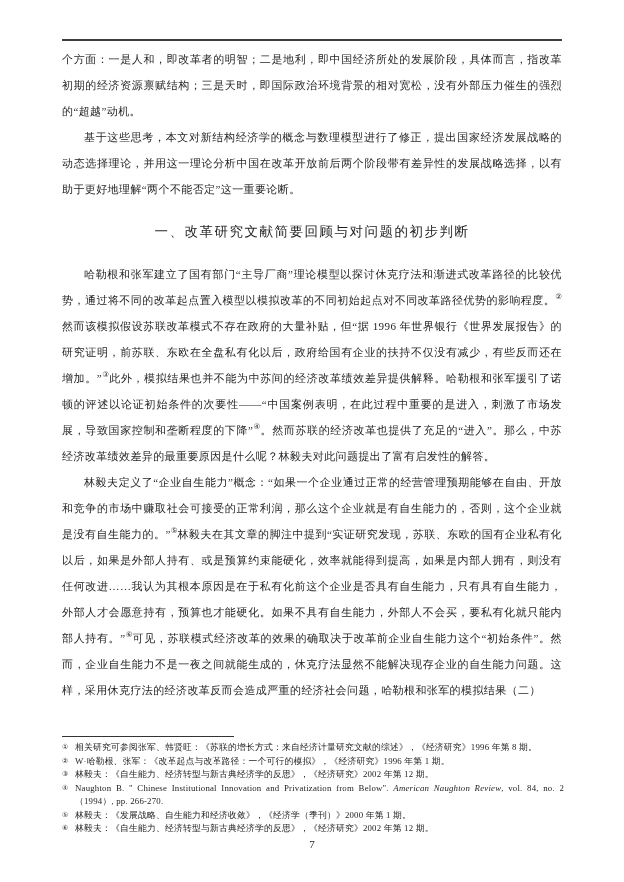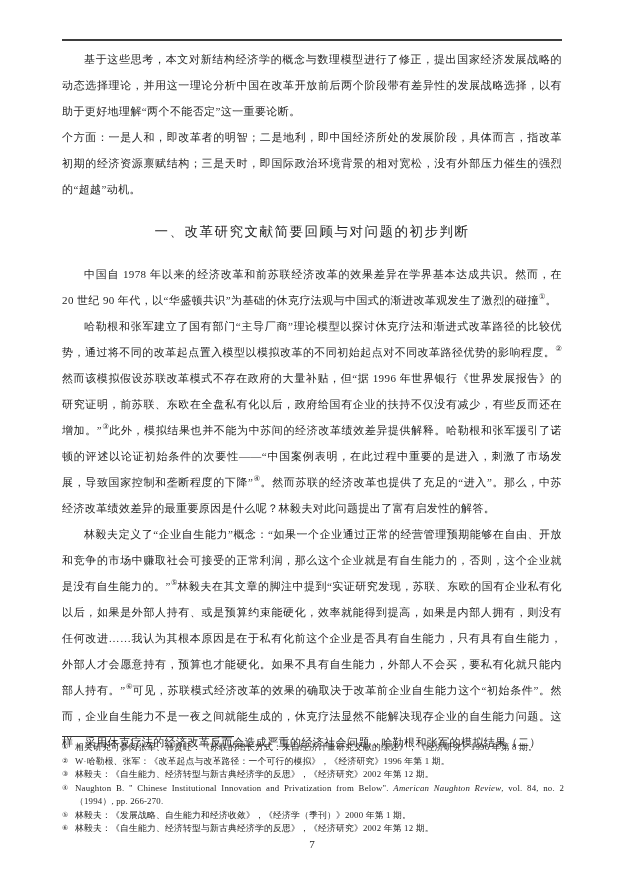--- a/index.html
+++ b/index.html
@@ -89,27 +89,26 @@
 </style>
 </head>
 <body>
 
 <div class="page">
 
   <div class="top-rule"></div>
 
   <div class="body-text">
 
+    <p class="para no-indent"><span>个方面：一是人和，即改革者的明智；二是地利，即中国经济所处的发展阶段，具体而言，指改革初期的经济资源禀赋结构；三是天时，即国际政治环境背景的相对宽松，没有外部压力催生的强烈的“超越”动机。</span></p>
+
     <p class="para"><span>基于这些思考，本文对新结构经济学的概念与数理模型进行了修正，提出国家经济发展战略的动态选择理论，并用这一理论分析中国在改革开放前后两个阶段带有差异性的发展战略选择，以有助于更好地理解“两个不能否定”这一重要论断。</span></p>
-
-    <p class="para no-indent"><span>个方面：一是人和，即改革者的明智；二是地利，即中国经济所处的发展阶段，具体而言，指改革初期的经济资源禀赋结构；三是天时，即国际政治环境背景的相对宽松，没有外部压力催生的强烈的“超越”动机。</span></p>
 
     <h2 class="heading">一、改革研究文献简要回顾与对问题的初步判断</h2>
 
-    <p class="para"><span>中国自 1978 年以来的经济改革和前苏联经济改革的效果差异在学界基本达成共识。然而，在 20 世纪 90 年代，以“华盛顿共识”为基础的休克疗法观与中国式的渐进改革观发生了激烈的碰撞</span><sup class="fn-ref">①</sup><span>。</span></p>
 
     <p class="para"><span>哈勒根和张军建立了国有部门“主导厂商”理论模型以探讨休克疗法和渐进式改革路径的比较优势，通过将不同的改革起点置入模型以模拟改革的不同初始起点对不同改革路径优势的影响程度。</span><sup class="fn-ref">②</sup><span>然而该模拟假设苏联改革模式不存在政府的大量补贴，但“据 1996 年世界银行《世界发展报告》的研究证明，前苏联、东欧在全盘私有化以后，政府给国有企业的扶持不仅没有减少，有些反而还在增加。”</span><sup class="fn-ref">③</sup><span>此外，模拟结果也并不能为中苏间的经济改革绩效差异提供解释。哈勒根和张军援引了诺顿的评述以论证初始条件的次要性——“中国案例表明，在此过程中重要的是进入，刺激了市场发展，导致国家控制和垄断程度的下降”</span><sup class="fn-ref">④</sup><span>。然而苏联的经济改革也提供了充足的“进入”。那么，中苏经济改革绩效差异的最重要原因是什么呢？林毅夫对此问题提出了富有启发性的解答。</span></p>
 
     <p class="para"><span>林毅夫定义了“企业自生能力”概念：“如果一个企业通过正常的经营管理预期能够在自由、开放和竞争的市场中赚取社会可接受的正常利润，那么这个企业就是有自生能力的，否则，这个企业就是没有自生能力的。”</span><sup class="fn-ref">⑤</sup><span>林毅夫在其文章的脚注中提到“实证研究发现，苏联、东欧的国有企业私有化以后，如果是外部人持有、或是预算约束能硬化，效率就能得到提高，如果是内部人拥有，则没有任何改进……我认为其根本原因是在于私有化前这个企业是否具有自生能力，只有具有自生能力，外部人才会愿意持有，预算也才能硬化。如果不具有自生能力，外部人不会买，要私有化就只能内部人持有。”</span><sup class="fn-ref">⑥</sup><span>可见，苏联模式经济改革的效果的确取决于改革前企业自生能力这个“初始条件”。然而，企业自生能力不是一夜之间就能生成的，休克疗法显然不能解决现存企业的自生能力问题。这样，采用休克疗法的经济改革反而会造成严重的经济社会问题，哈勒根和张军的模拟结果（二）</span></p>
 
   </div>
 
   <div class="footnotes">
     <div class="fn-rule"></div>
 

